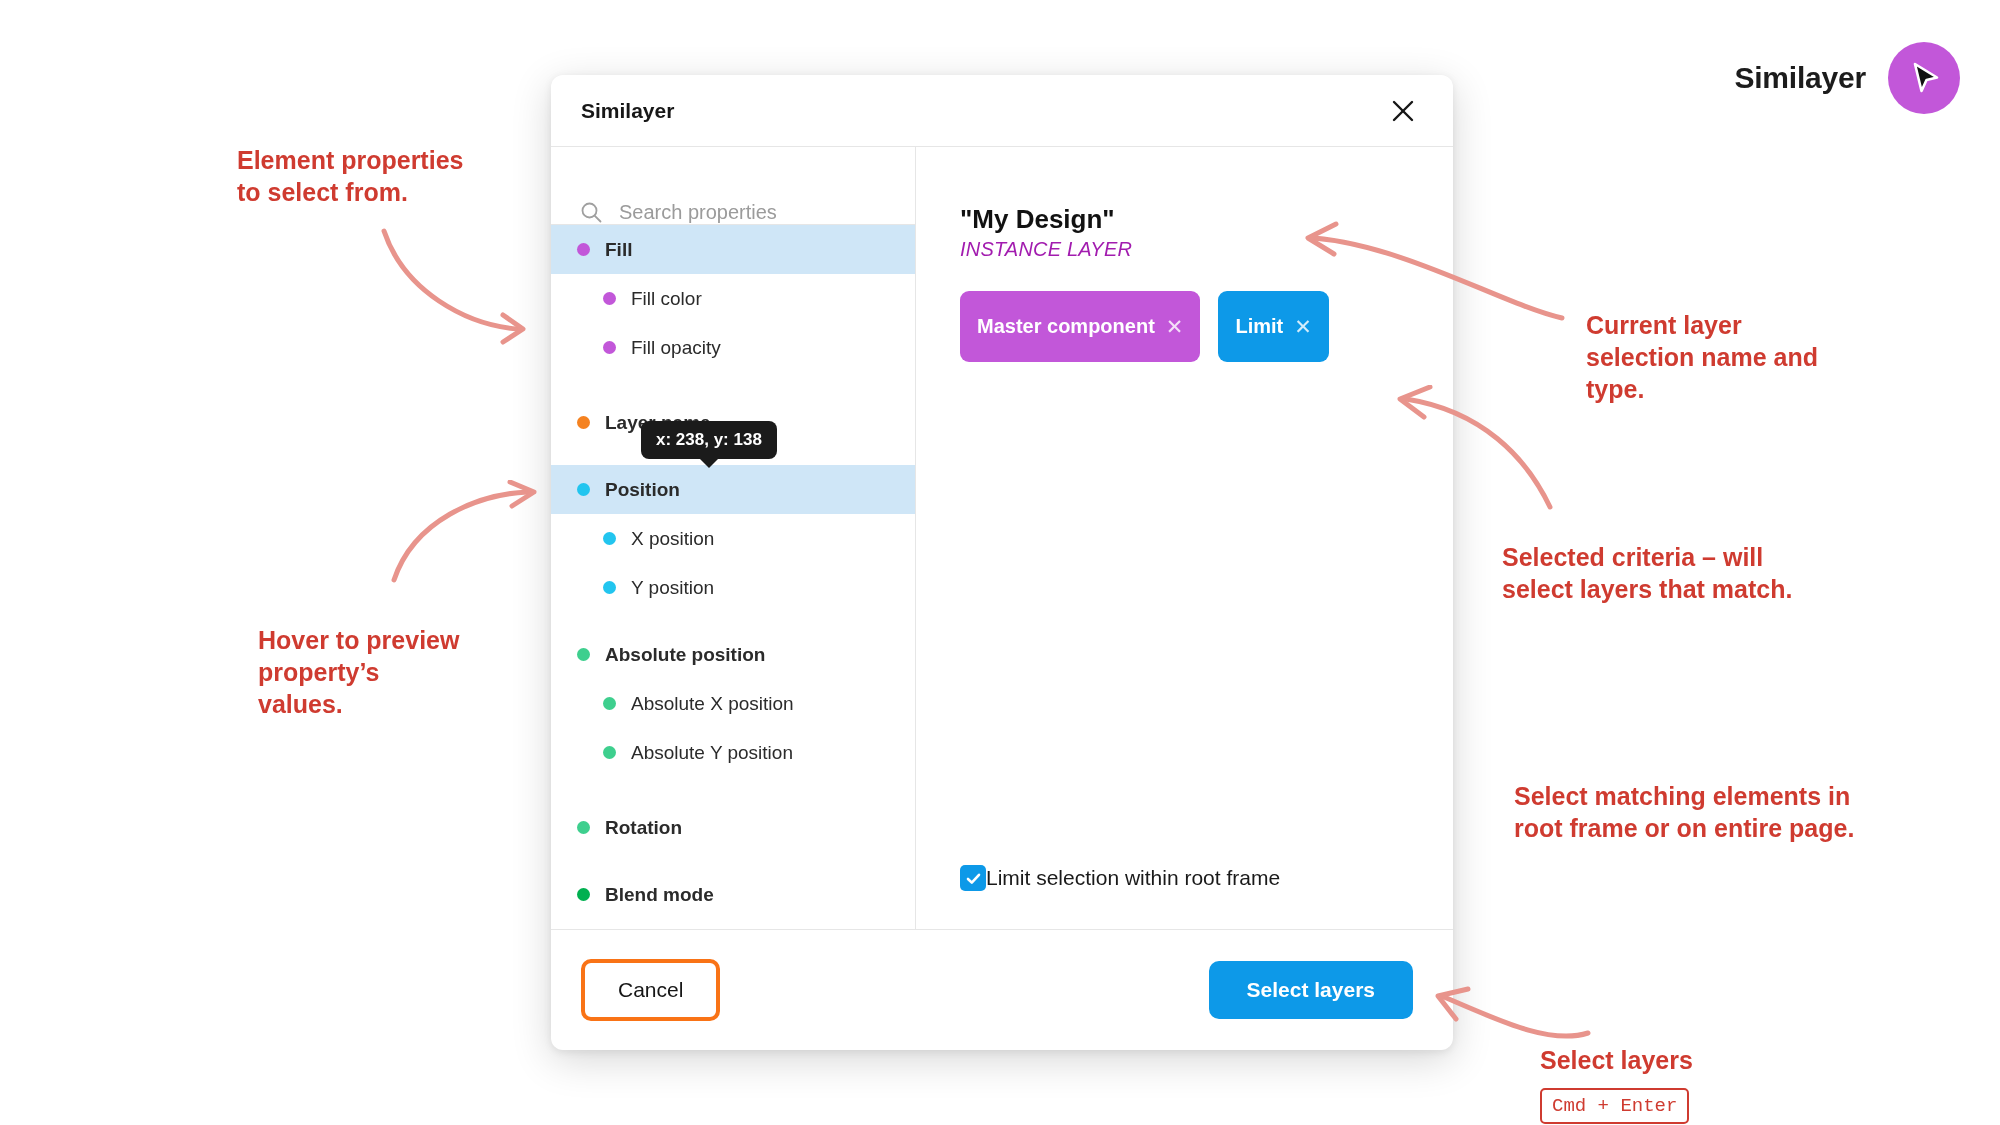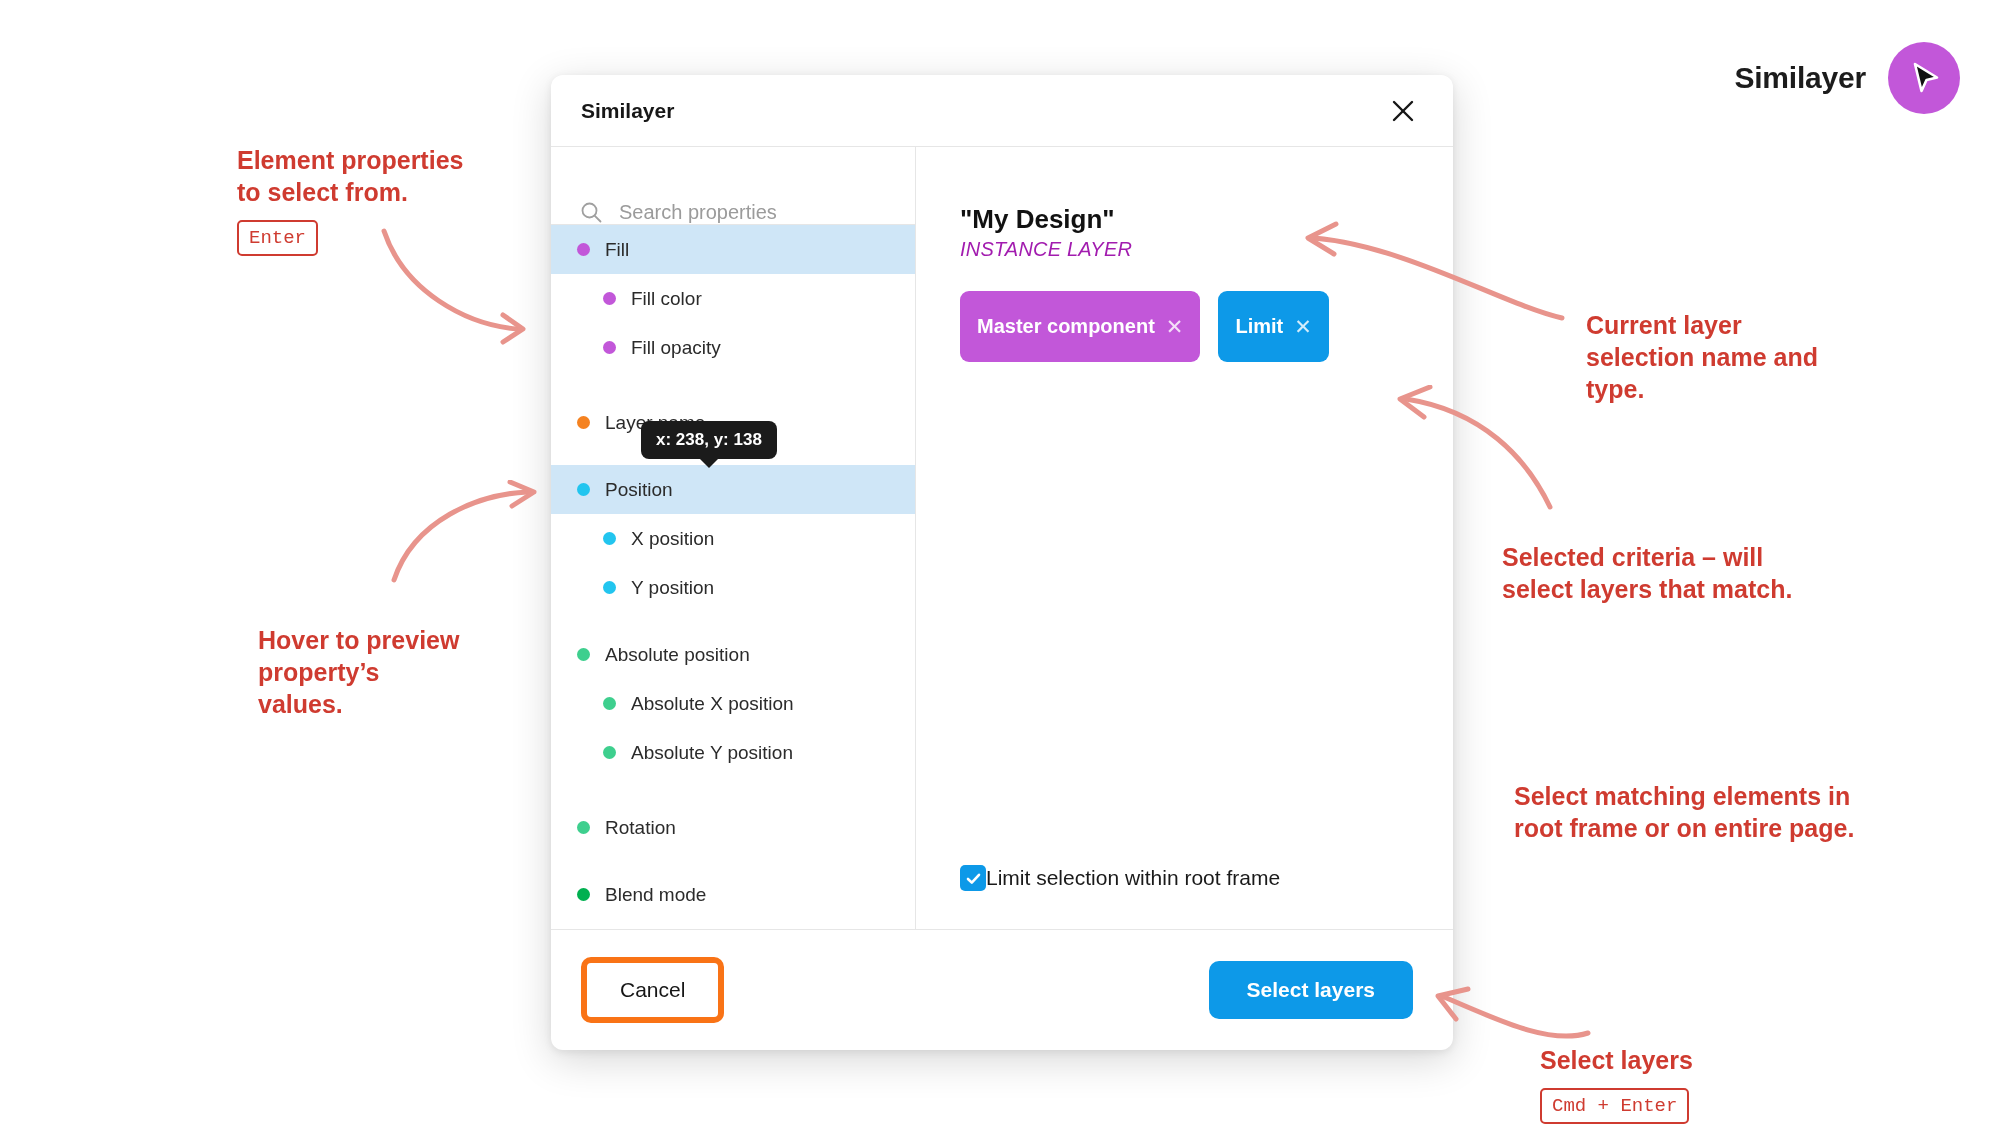--- a/index.html
+++ b/index.html
@@ -137,21 +137,21 @@
     width: 13px;
     height: 13px;
     border-radius: 50%;
     flex: 0 0 13px;
     margin-right: 15px;
   }
   .prop-row .plabel {
     font-size: 19px;
     color: #2b2b2b;
   }
-  .prop-row.parent .plabel { font-weight: 400; }
+  .prop-row.parent .plabel { font-weight: 700; }
   .spacer-8 { height: 18px; }
   .spacer-12 { height: 26px; }
 
   
   .tooltip {
     position: absolute;
     left: 90px;
     top: 274px;
     background: #1b1b1b;
     color: #ffffff;
@@ -253,21 +253,21 @@
   .dialog-footer {
     height: 120px;
     flex: 0 0 120px;
     display: flex;
     align-items: center;
     justify-content: space-between;
     padding: 0 40px 0 30px;
     box-sizing: border-box;
   }
   .btn-cancel {
-    border: 6px solid #f97316;
+    border: 4px solid #f97316;
     border-radius: 10px;
     background: #ffffff;
     color: #161616;
     font-size: 21px;
     font-family: "Liberation Sans", sans-serif;
     padding: 15px 33px;
     cursor: pointer;
   }
   .btn-primary {
     border: none;
@@ -430,21 +430,20 @@
 
   <div class="dialog-footer">
     <button class="btn-cancel">Cancel</button>
     <button class="btn-primary">Select layers</button>
   </div>
 </div>
 
 <div class="anno" style="left:237px; top:112px;">
   <span>Element properties
 to select from.</span>
-  <div><span class="key-badge">Enter</span></div>
 </div>
 
 <div class="anno" style="left:258px; top:592px;">
   <span>Hover to preview
 property’s
 values.</span>
 </div>
 
 <div class="anno" style="left:1586px; top:277px;">
   <span>Current layer

